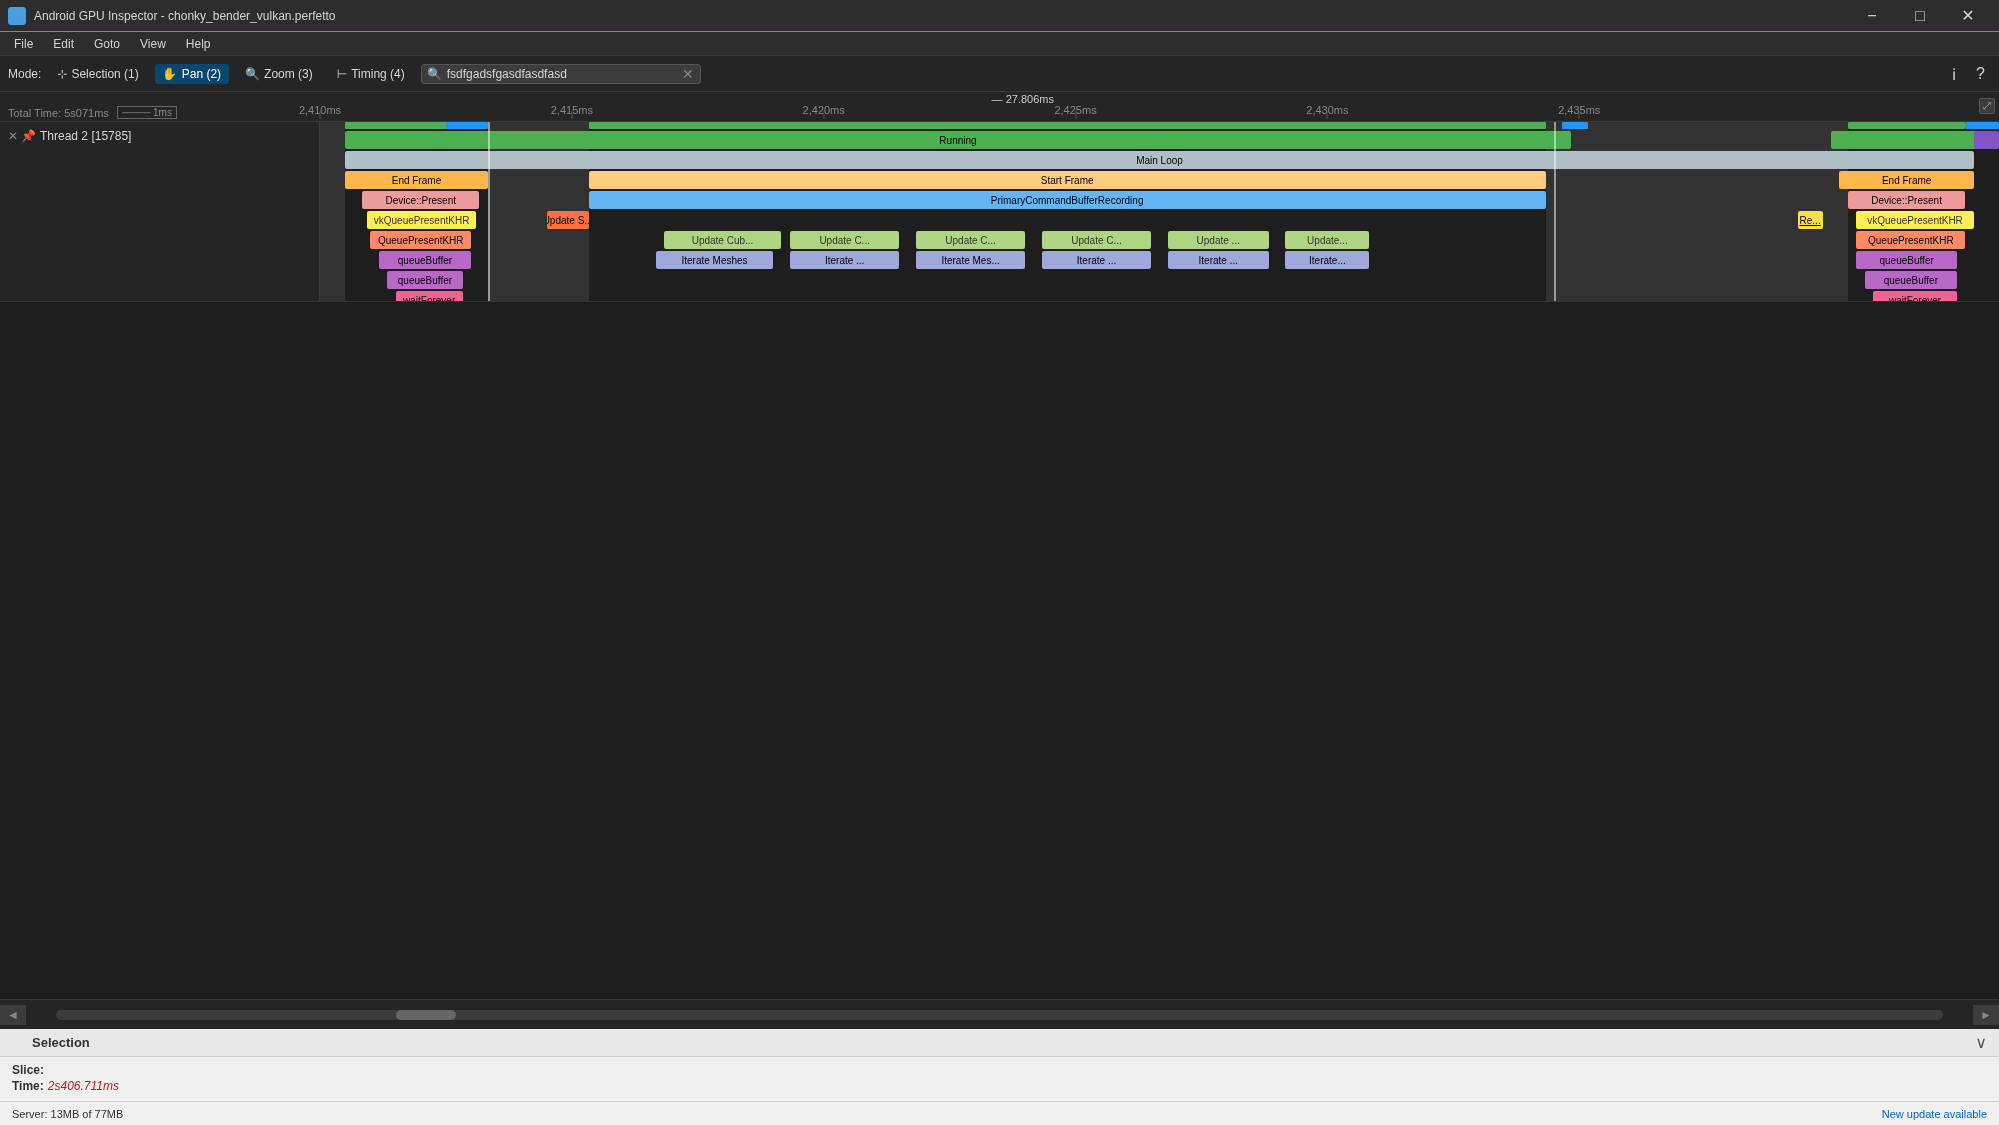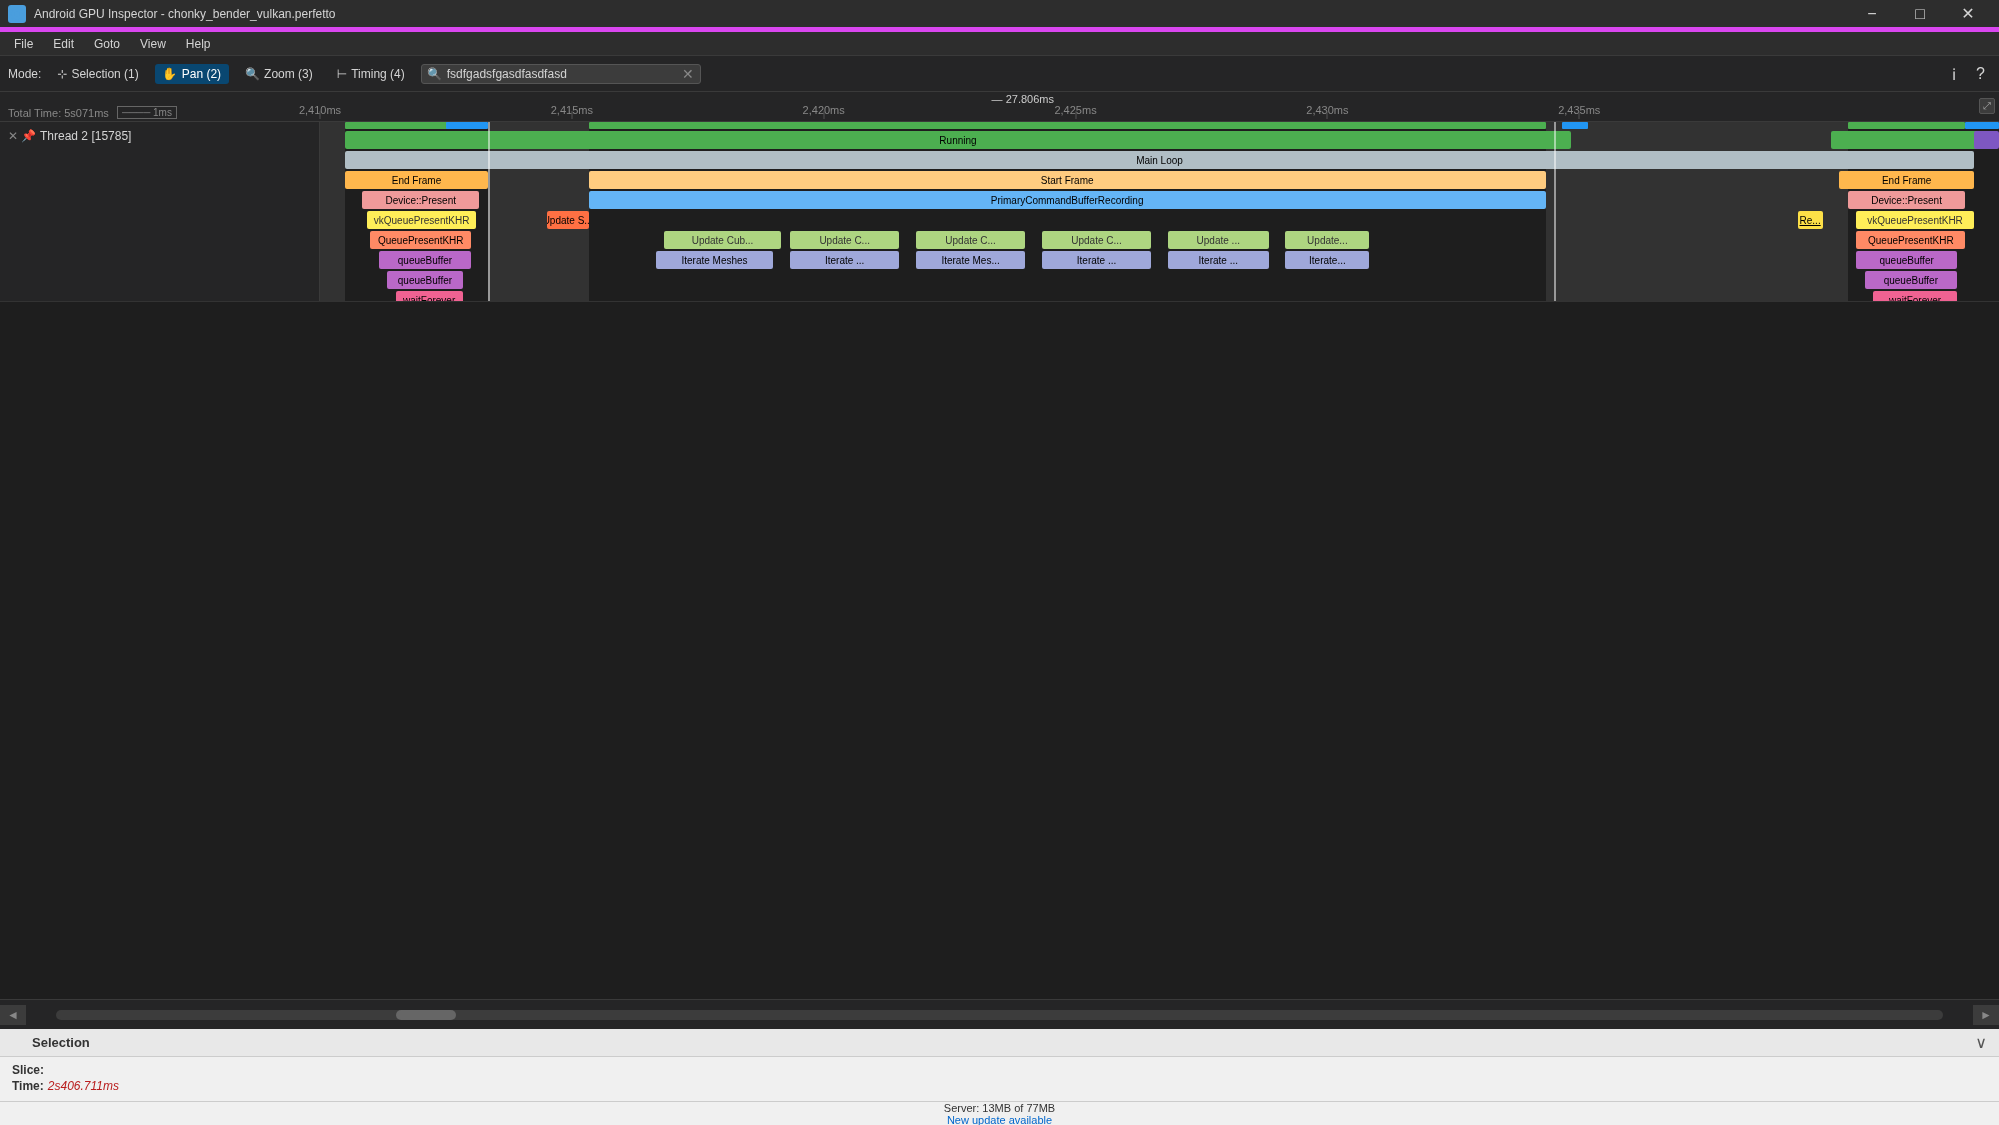--- a/index.html
+++ b/index.html
@@ -16,21 +16,21 @@
     }
 
     
     #title-bar {
       background: #2d2d2d;
       height: 32px;
       display: flex;
       align-items: center;
       padding: 0 8px;
       gap: 8px;
-      border-bottom: 5px solid #d946ef;
+      border-bottom: 1px solid #d946ef;
       flex-shrink: 0;
     }
     #title-bar .app-icon {
       width: 18px;
       height: 18px;
       background: #4a9edd;
       border-radius: 3px;
       display: flex;
       align-items: center;
       justify-content: center;
@@ -399,21 +399,20 @@
       background: #f0f0f0;
       border-top: 1px solid #ccc;
       height: 24px;
       display: flex;
       align-items: center;
       padding: 0 12px;
       justify-content: space-between;
       font-size: 11px;
       color: #333;
       flex-shrink: 0;
-      flex-direction: column;
     }
     .update-link {
       color: #0066cc;
       text-decoration: none;
       cursor: pointer;
     }
 
     
     .playhead {
       position: absolute;

